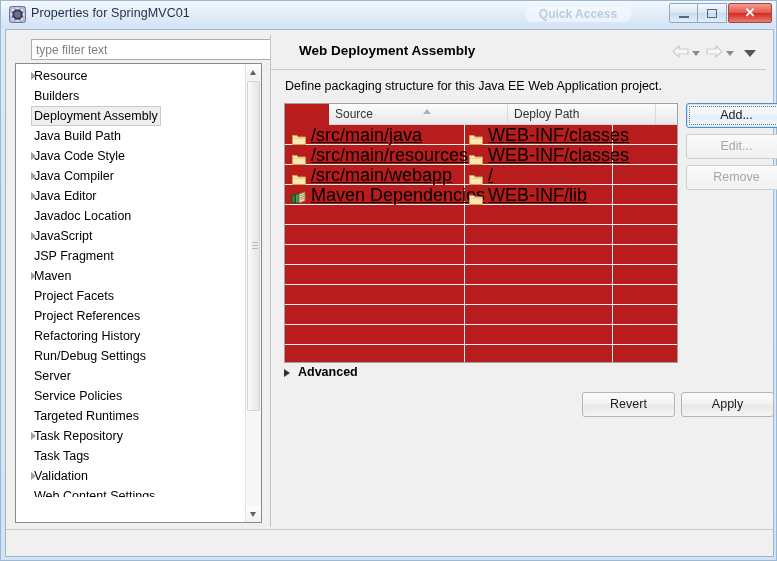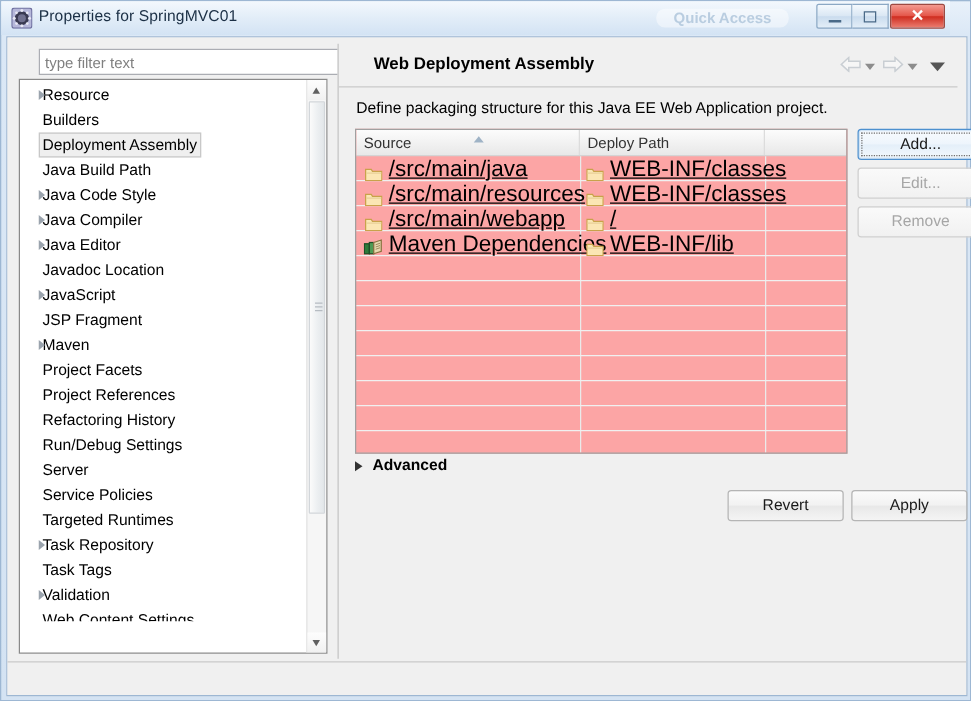--- a/index.html
+++ b/index.html
@@ -12,21 +12,21 @@
   #root{position:relative;width:777px;height:561px;}
 
   
   .win-frame{
     position:absolute;left:0;top:0;width:777px;height:561px;
     background:linear-gradient(180deg,#e9f1fa 0%,#dbe8f6 26px,#d4e3f3 100%);
     border:1px solid #9db7d3;
     box-sizing:border-box;
   }
   .titlebar{
-    position:absolute;left:0;top:0;right:16px;height:27px;
+    position:absolute;left:0;top:0;right:0;height:27px;
     box-sizing:border-box;
     background:linear-gradient(180deg,#f3f8fd 0%,#e2edf8 50%,#d3e3f4 100%);
   }
   .title-icon{
     position:absolute;left:8px;top:5px;width:17px;height:17px;
   }
   .title-text{
     position:absolute;left:30px;top:5px;
     font-size:12.5px;color:#1b2f45;
     letter-spacing:.1px;
@@ -164,22 +164,23 @@
     position:absolute;left:0;top:34px;right:0;height:1px;background:#c9c9c9;
   }
   .desc{
     position:absolute;left:14px;top:44px;
     font-size:12.5px;color:#000;
   }
 
   
   .tbl-wrap{
     position:absolute;left:13px;top:68px;width:394px;height:260px;
-    background:#fca5a5;border:1px solid #a0a0a0;box-sizing:border-box;
+    background:#b91c1c;border:1px solid #a0a0a0;box-sizing:border-box;
     overflow:hidden;
+    padding-left:44px;
   }
   .tbl-head{
     position:relative;height:21px;
     background:linear-gradient(180deg,#fcfcfc,#f0f0f0 60%,#e8e8e8);
     border-bottom:1px solid #d4d4d4;
     box-sizing:border-box;
   }
   .th{
     position:absolute;top:0;height:20px;line-height:20px;
     font-size:12px;color:#333;padding-left:6px;box-sizing:border-box;

